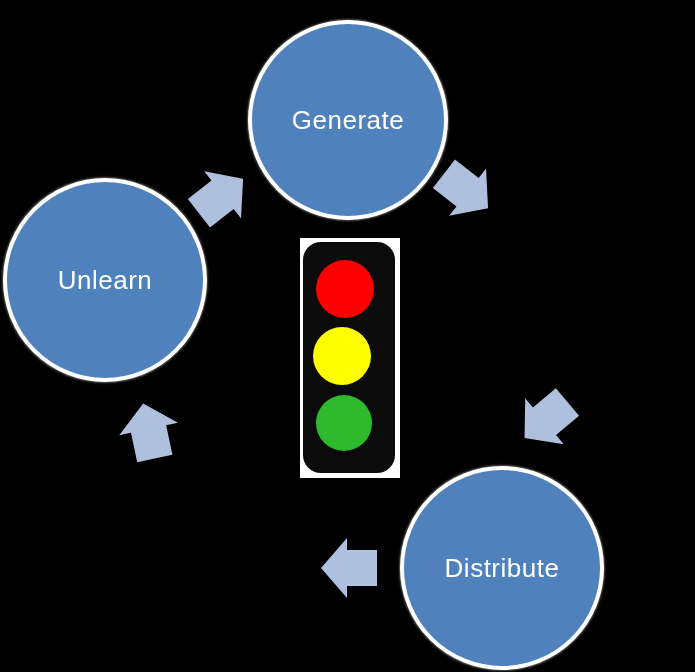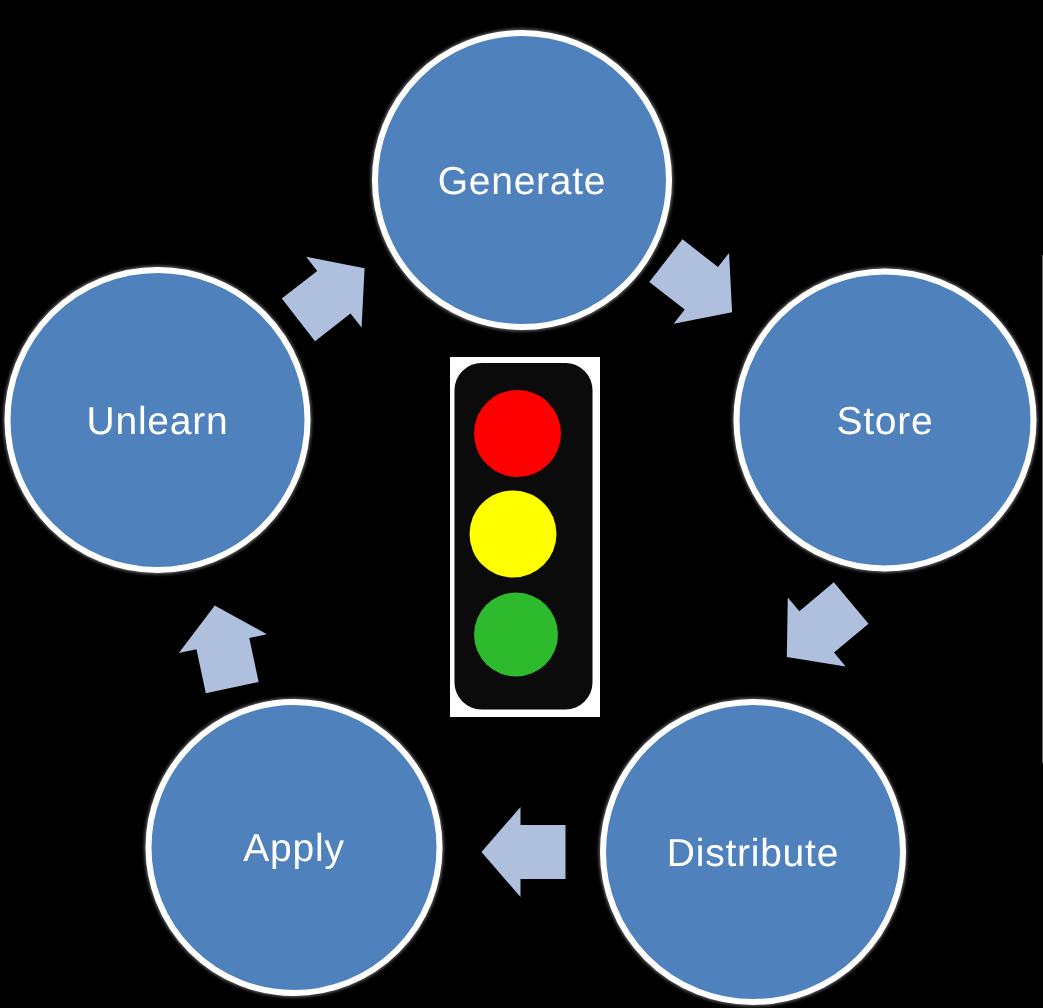--- a/index.html
+++ b/index.html
@@ -76,28 +76,22 @@
   <svg class="arrow arrow-distribute-apply" viewBox="0 0 80 80">
     <polygon points="12,22 42,22 42,10 68,40 42,70 42,58 12,58" fill="#AFC0DE"></polygon>
   </svg>
   <svg class="arrow arrow-apply-unlearn" viewBox="0 0 80 80">
     <polygon points="12,22 42,22 42,10 68,40 42,70 42,58 12,58" fill="#AFC0DE"></polygon>
   </svg>
 
   <div class="node node-generate">
     <span>Generate</span>
   </div>
-  <div class="node node-store">
-    <span>Store</span>
-  </div>
   <div class="node node-distribute">
     <span>Distribute</span>
-  </div>
-  <div class="node node-apply">
-    <span>Apply</span>
   </div>
   <div class="node node-unlearn">
     <span>Unlearn</span>
   </div>
 
   <div class="tl-backdrop">
     <div class="tl-body">
       <div class="tl-light tl-red"></div>
       <div class="tl-light tl-yellow"></div>
       <div class="tl-light tl-green"></div>

